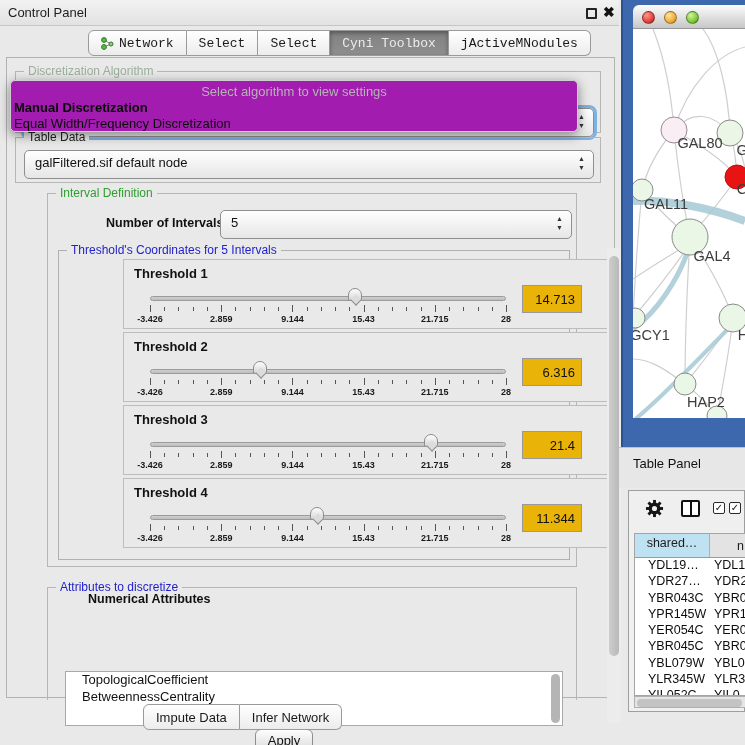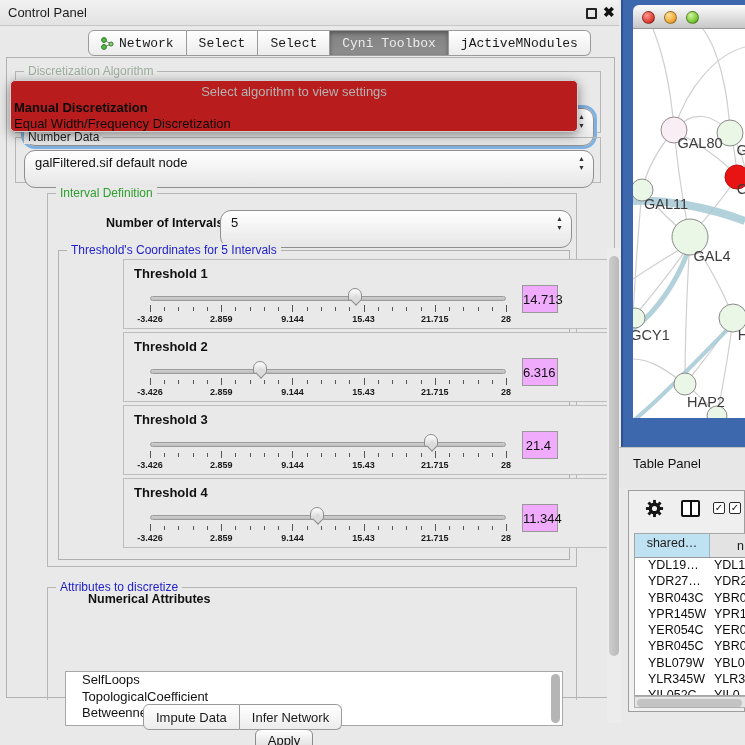--- a/index.html
+++ b/index.html
@@ -26,47 +26,47 @@
 
   #content-frame { left:6px; top:57px; width:609px; height:641px; border:1px solid #b2b2b2; background:#e9e9e9; }
 
   .group { position:absolute; border:1px solid #b6b6b6; }
   .legend { position:absolute; top:-8px; left:8px; padding:0 4px; background:#e9e9e9; font-size:12px; }
   .legend.green { color:#2e9e2e; }
   .legend.blue { color:#2222cc; }
   .legend.faded { color:#9cae9c; }
   .legend.dark { color:#222; }
 
-  .combo { position:absolute; height:38px; border:1px solid #8f8f8f; border-radius:11px;
+  .combo { position:absolute; height:29px; border:1px solid #8f8f8f; border-radius:5px;
            background:linear-gradient(#ffffff,#e6e6e6); font-size:13px; color:#111; }
   .combo .val { position:absolute; left:10px; top:4px; }
   .combo .arrows { position:absolute; right:8px; top:3px; font-size:7px; line-height:9px; color:#333; text-align:center; }
   .combo.focus { box-shadow:0 0 0 3px #7fb0e2; }
 
   
-  #algo-popup { left:10px; top:80px; width:568px; height:52px; background:#b91c1c; border:1px solid #cfcfcf;
+  #algo-popup { left:10px; top:80px; width:568px; height:52px; background:#a21caf; border:1px solid #cfcfcf;
                 border-radius:5px; box-shadow:0 3px 12px rgba(0,0,0,.45); }
   #algo-popup .hdr { text-align:center; color:#b3b3b3; font-size:13px; padding-top:3px; }
   #algo-popup .item { font-size:13px; color:#0b0b0b; padding:1px 0 0 3px; line-height:15px; }
   #algo-popup .item.bold { font-weight:bold; }
 
   
   .thr-box { position:absolute; left:64px; width:496px; height:70px; border:1px solid #bdbdbd; background:#e9e9e9; }
   .thr-label { position:absolute; left:10px; top:6px; font-size:13px; font-weight:bold; color:#111; }
   .thr-track { position:absolute; left:26px; top:36px; width:356px; height:5px; border:1px solid #9b9b9b; border-radius:3px;
                background:linear-gradient(#cfcfcf,#bdbdbd); }
   .thr-handle { position:absolute; top:28px; width:14px; height:13px; background:linear-gradient(#fdfdfd,#d7d7d7);
                 border:1px solid #8d8d8d; border-radius:7px 7px 2px 2px; }
   .thr-handle::after { content:""; position:absolute; left:2.5px; bottom:-4px; width:7px; height:7px;
                 background:#dcdcdc; border-right:1px solid #8d8d8d; border-bottom:1px solid #8d8d8d; transform:rotate(45deg); }
   .tick { position:absolute; width:1px; background:#555; }
   .tick.minor { top:47px; height:4px; }
   .tick.major { top:45px; height:7px; }
   .tick-lab { position:absolute; top:54px; transform:translateX(-50%); font-size:9px; font-weight:bold; color:#1a1a1a; }
-  .thr-value { position:absolute; left:398px; top:25px; width:36px; height:28px; background:#f0abfc; border:1px solid #999;
+  .thr-value { position:absolute; left:398px; top:25px; width:60px; height:28px; background:#eab308; border:1px solid #999;
                font-size:13px; color:#111; text-align:right; padding:6px 6px 4px 0; }
 
   
   #attr-list { position:absolute; left:58px; top:613px; width:498px; height:55px; background:#fff; border:1px solid #a8a8a8; overflow:hidden; }
   #attr-list .row { font-size:13px; color:#111; padding-left:16px; line-height:16.5px; }
   #attr-scroll { position:absolute; right:2px; top:2px; width:9px; height:49px; border-radius:5px; background:#b5b5b5; }
 
   #apply-btn { position:absolute; left:248px; top:671px; width:58px; height:22px; border:1px solid #8d8d8d; border-radius:6px;
                background:linear-gradient(#fefefe,#dcdcdc); font-size:13px; color:#111; text-align:center; padding-top:3px; }
 
@@ -149,21 +149,21 @@
   <div id="content-frame" class="abs">
 
     <div class="group" style="left:8px; top:13px; width:586px; height:62px;">
       <span class="legend faded">Discretization Algorithm</span>
       <div class="combo focus" style="left:8px; top:36px; width:570px;">
         <div class="arrows">▲<br>▼</div>
       </div>
     </div>
 
     <div class="group" style="left:8px; top:79px; width:586px; height:46px;">
-      <span class="legend dark">Number Data</span>
+      <span class="legend dark">Table Data</span>
       <div class="combo" style="left:8px; top:12px; width:570px;">
         <span class="val">galFiltered.sif default node</span>
         <div class="arrows">▲<br>▼</div>
       </div>
     </div>
 
     <div class="group" style="left:40px; top:135px; width:530px; height:374px;">
       <span class="legend green">Interval Definition</span>
       <label class="b" style="left:26px; top:22px;">Number of Intervals</label>
       <div class="combo" style="left:172px; top:16px; width:352px;">
@@ -329,21 +329,20 @@
           </div>
       </div>
     </div>
 
     <div class="group" style="left:40px; top:529px; width:530px; height:113px; border-bottom:none;">
       <span class="legend blue">Attributes to discretize</span>
       <label class="b" style="left:8px; top:4px;">Numerical Attributes</label>
     </div>
     <div id="attr-list">
       <div id="attr-scroll"></div>
-    <div class="row">SelfLoops</div>
         <div class="row">TopologicalCoefficient</div>
         <div class="row">BetweennessCentrality</div>
       </div>
 
     <div id="apply-btn">Apply</div>
 
     <div id="main-scroll-track">
       <div id="main-scroll-thumb"></div>
     </div>
   </div>

